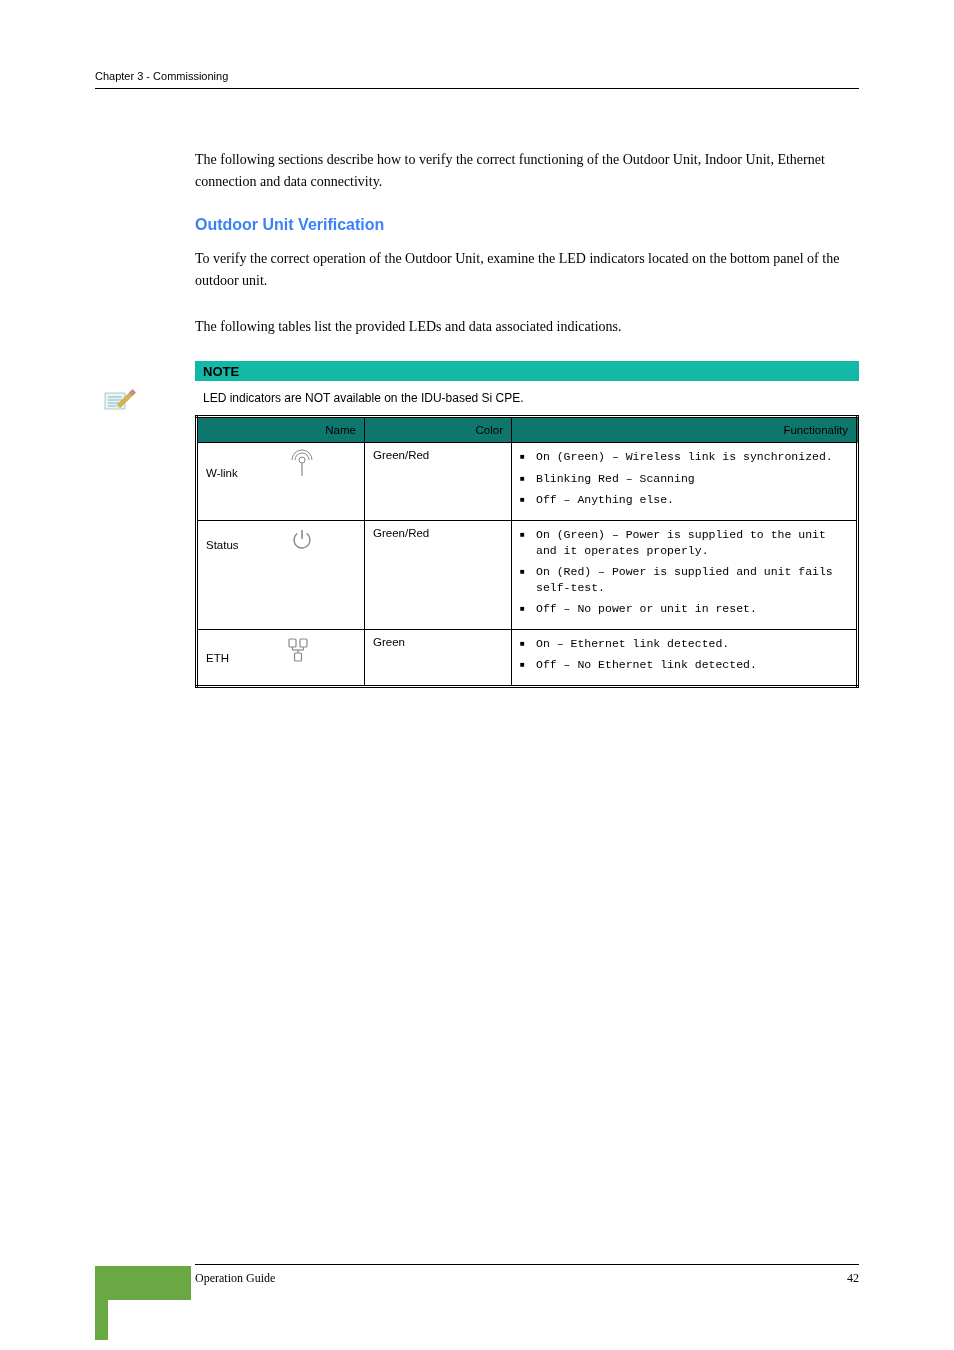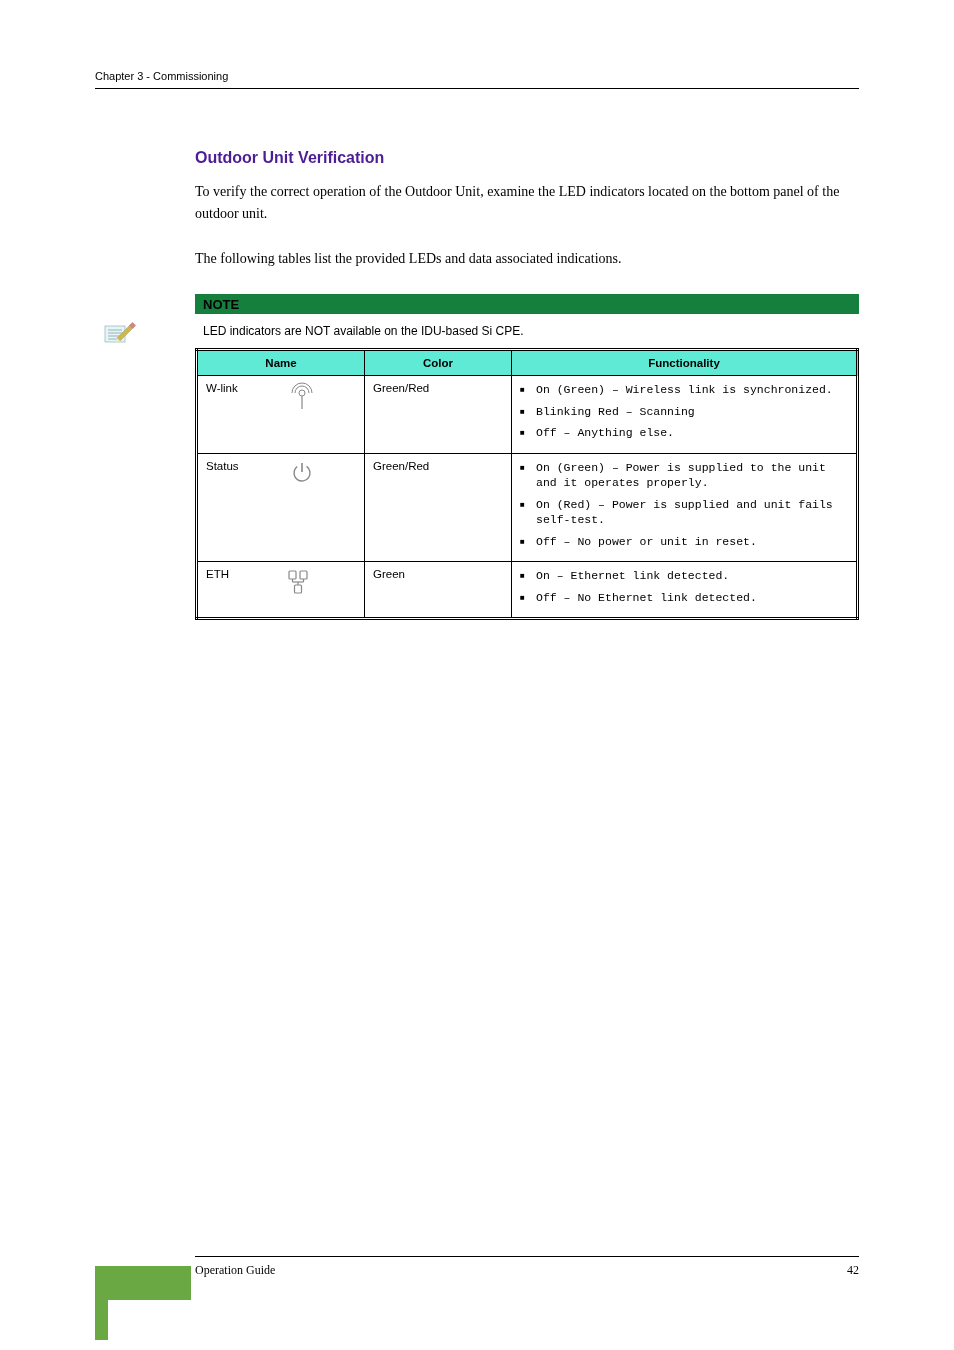--- a/index.html
+++ b/index.html
@@ -35,31 +35,31 @@
   .para {
     font-family: "Bookman Old Style", Georgia, serif;
     font-size: 14px;
     line-height: 1.55;
     margin: 0 0 24px 0;
   }
   .h2 {
     font-family: Verdana, Geneva, sans-serif;
     font-size: 16px;
     font-weight: bold;
-    color: #4c1d95;
+    color: #3b82f6;
     margin: 10px 0 14px 0;
   }
   .content-indent {
     margin-left: 100px;
   }
   .note-block {
     margin-top: 14px;
   }
   .note-bar {
-    background: #15803d;
+    background: #14b8a6;
     height: 20px;
     width: 100%;
     display: flex;
     align-items: center;
     padding-left: 8px;
     box-sizing: border-box;
   }
   .note-bar-title {
     font-family: Verdana, sans-serif;
     font-size: 13px;
@@ -97,31 +97,31 @@
     border: 3px double #000;
   }
   table.led th, table.led td {
     border: 1px solid #000;
     font-family: Verdana, sans-serif;
     font-size: 11.5px;
     vertical-align: top;
     padding: 6px 8px;
   }
   table.led th {
-    background: #5eead4;
-    font-weight: bold;
-    text-align: center;
+    background: #0f766e;
+    font-weight: normal;
+    text-align: right;
   }
   .name-cell {
     width: 150px;
   }
   .name-wrap {
     display: flex;
     flex-direction: row;
-    align-items: flex-start;
+    align-items: flex-end;
     gap: 10px;
   }
   .name-label {
     flex: 0 0 auto;
   }
   .icon-box {
     flex: 1;
     display: flex;
     justify-content: center;
   }
@@ -157,21 +157,21 @@
     border: none;
     border-top: 1px solid #000;
     margin: 0 95px 6px 195px;
   }
   .footer-row {
     display: flex;
     justify-content: space-between;
     font-family: "Bookman Old Style", Georgia, serif;
     font-size: 12px;
     color: #000;
-    margin: 0 95px 12px 195px;
+    margin: 0 95px 4px 195px;
   }
   .footer-bar {
     position: absolute;
     left: 95px;
     bottom: -10px;
     width: 96px;
     height: 34px;
     background: #6aa844;
   }
   .footer-bar::after {
@@ -186,20 +186,21 @@
   svg { display: block; }
 </style>
 </head>
 <body>
 
 <div class="page">
   <div class="top-header">Chapter 3 - Commissioning</div>
   <hr class="top-rule">
 
   <div class="content-indent">
+    <p class="para">The following sections describe how to verify the correct functioning of the Outdoor Unit, Indoor Unit, Ethernet connection and data connectivity.</p>
 
     <div class="h2">Outdoor Unit Verification</div>
     <p class="para">To verify the correct operation of the Outdoor Unit, examine the LED indicators located on the bottom panel of the outdoor unit.</p>
     <p class="para">The following tables list the provided LEDs and data associated indications.</p>
 
     <div class="note-block">
       <div class="note-bar">
         <span class="note-bar-title">NOTE</span>
       </div>
       <div class="note-row">

